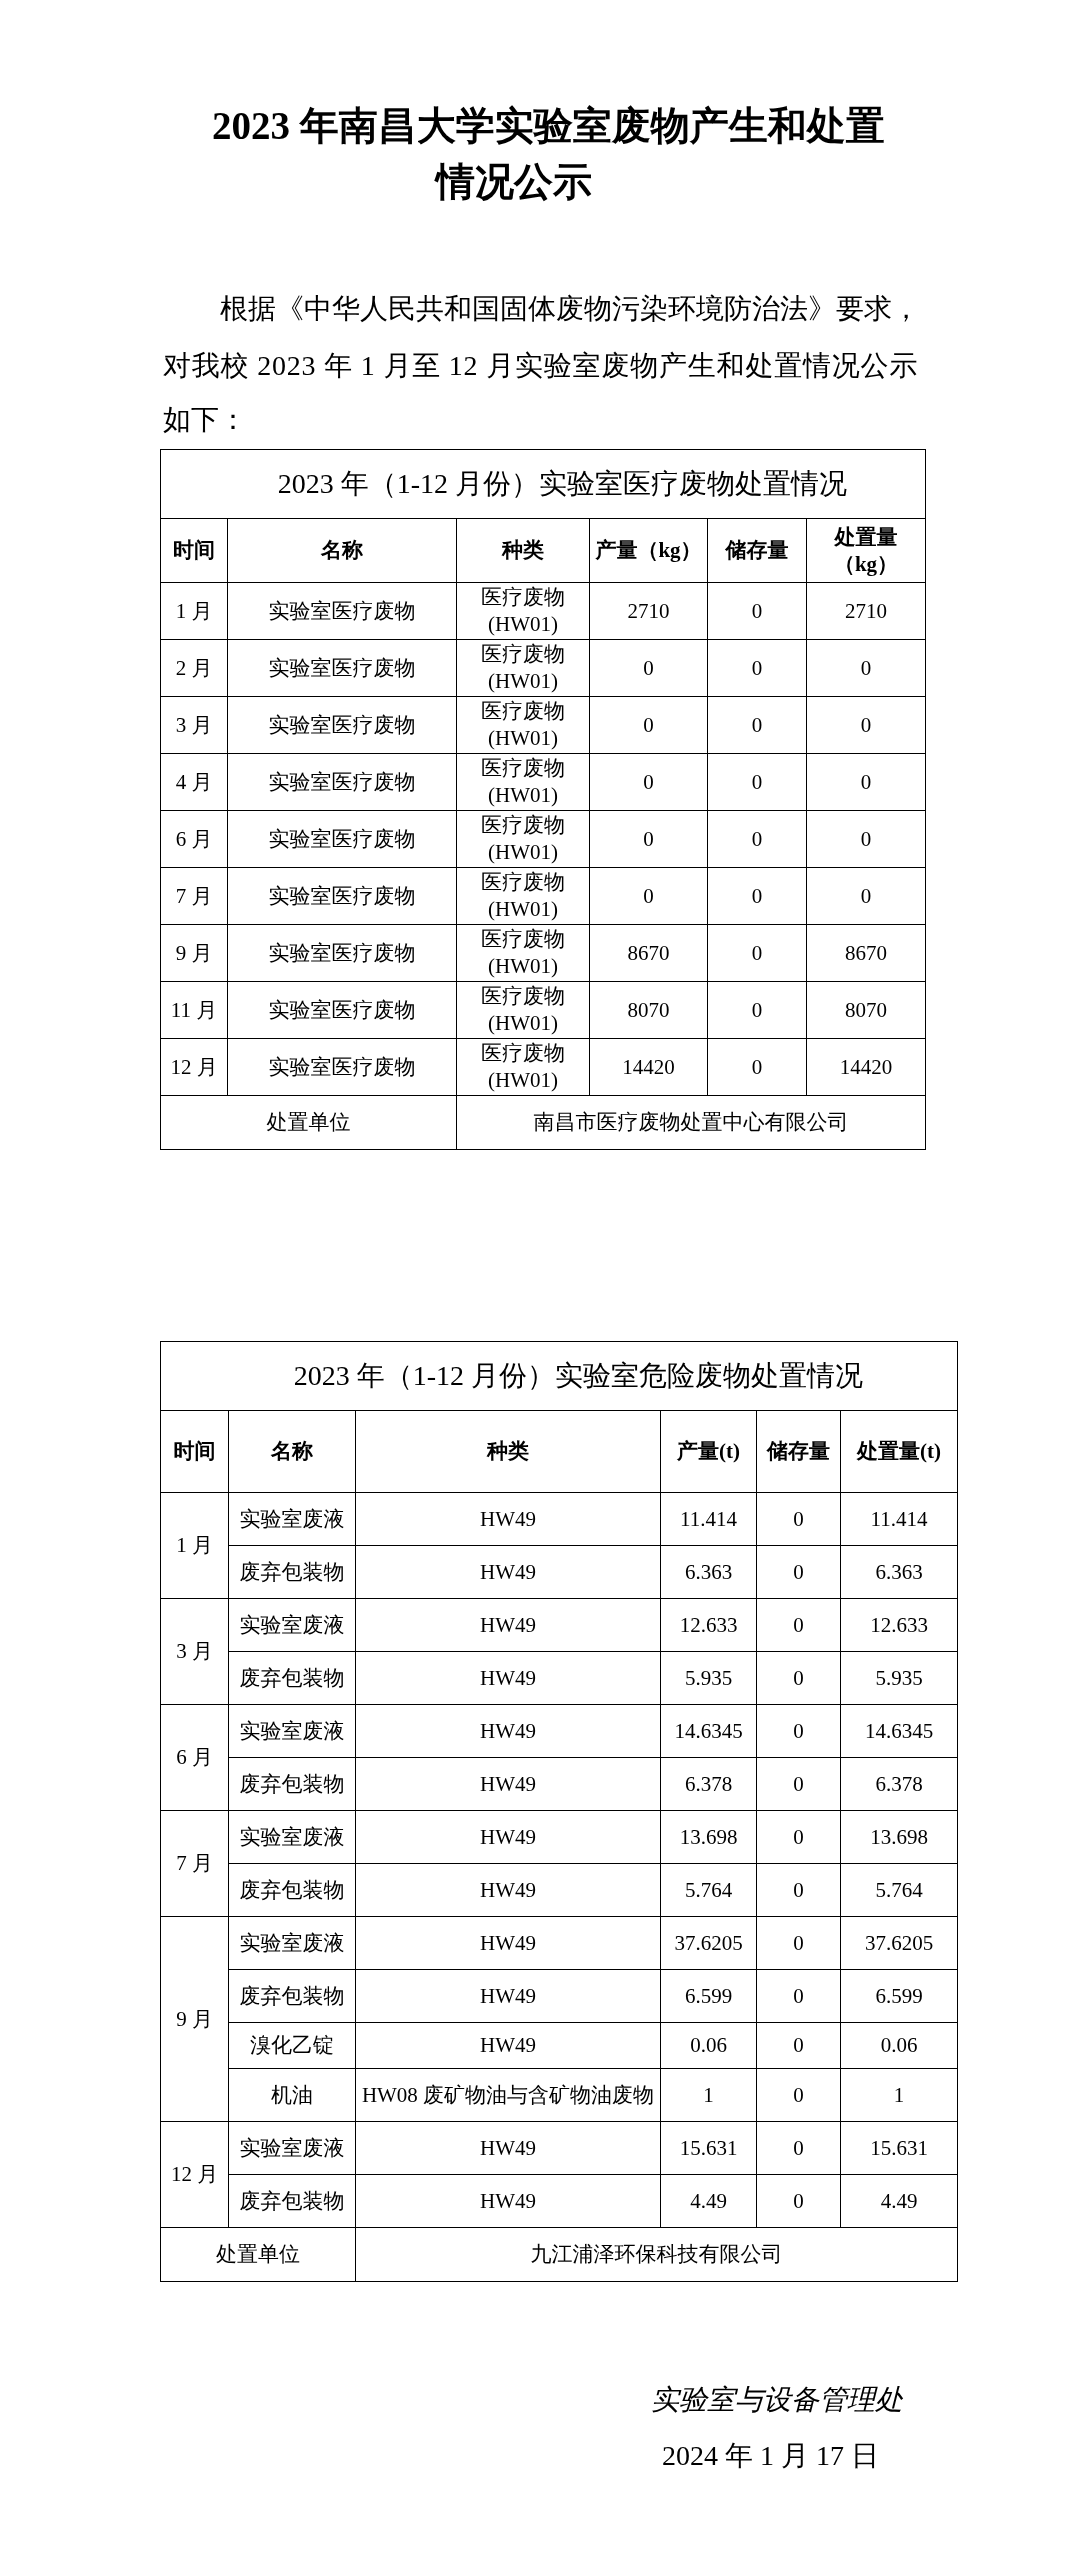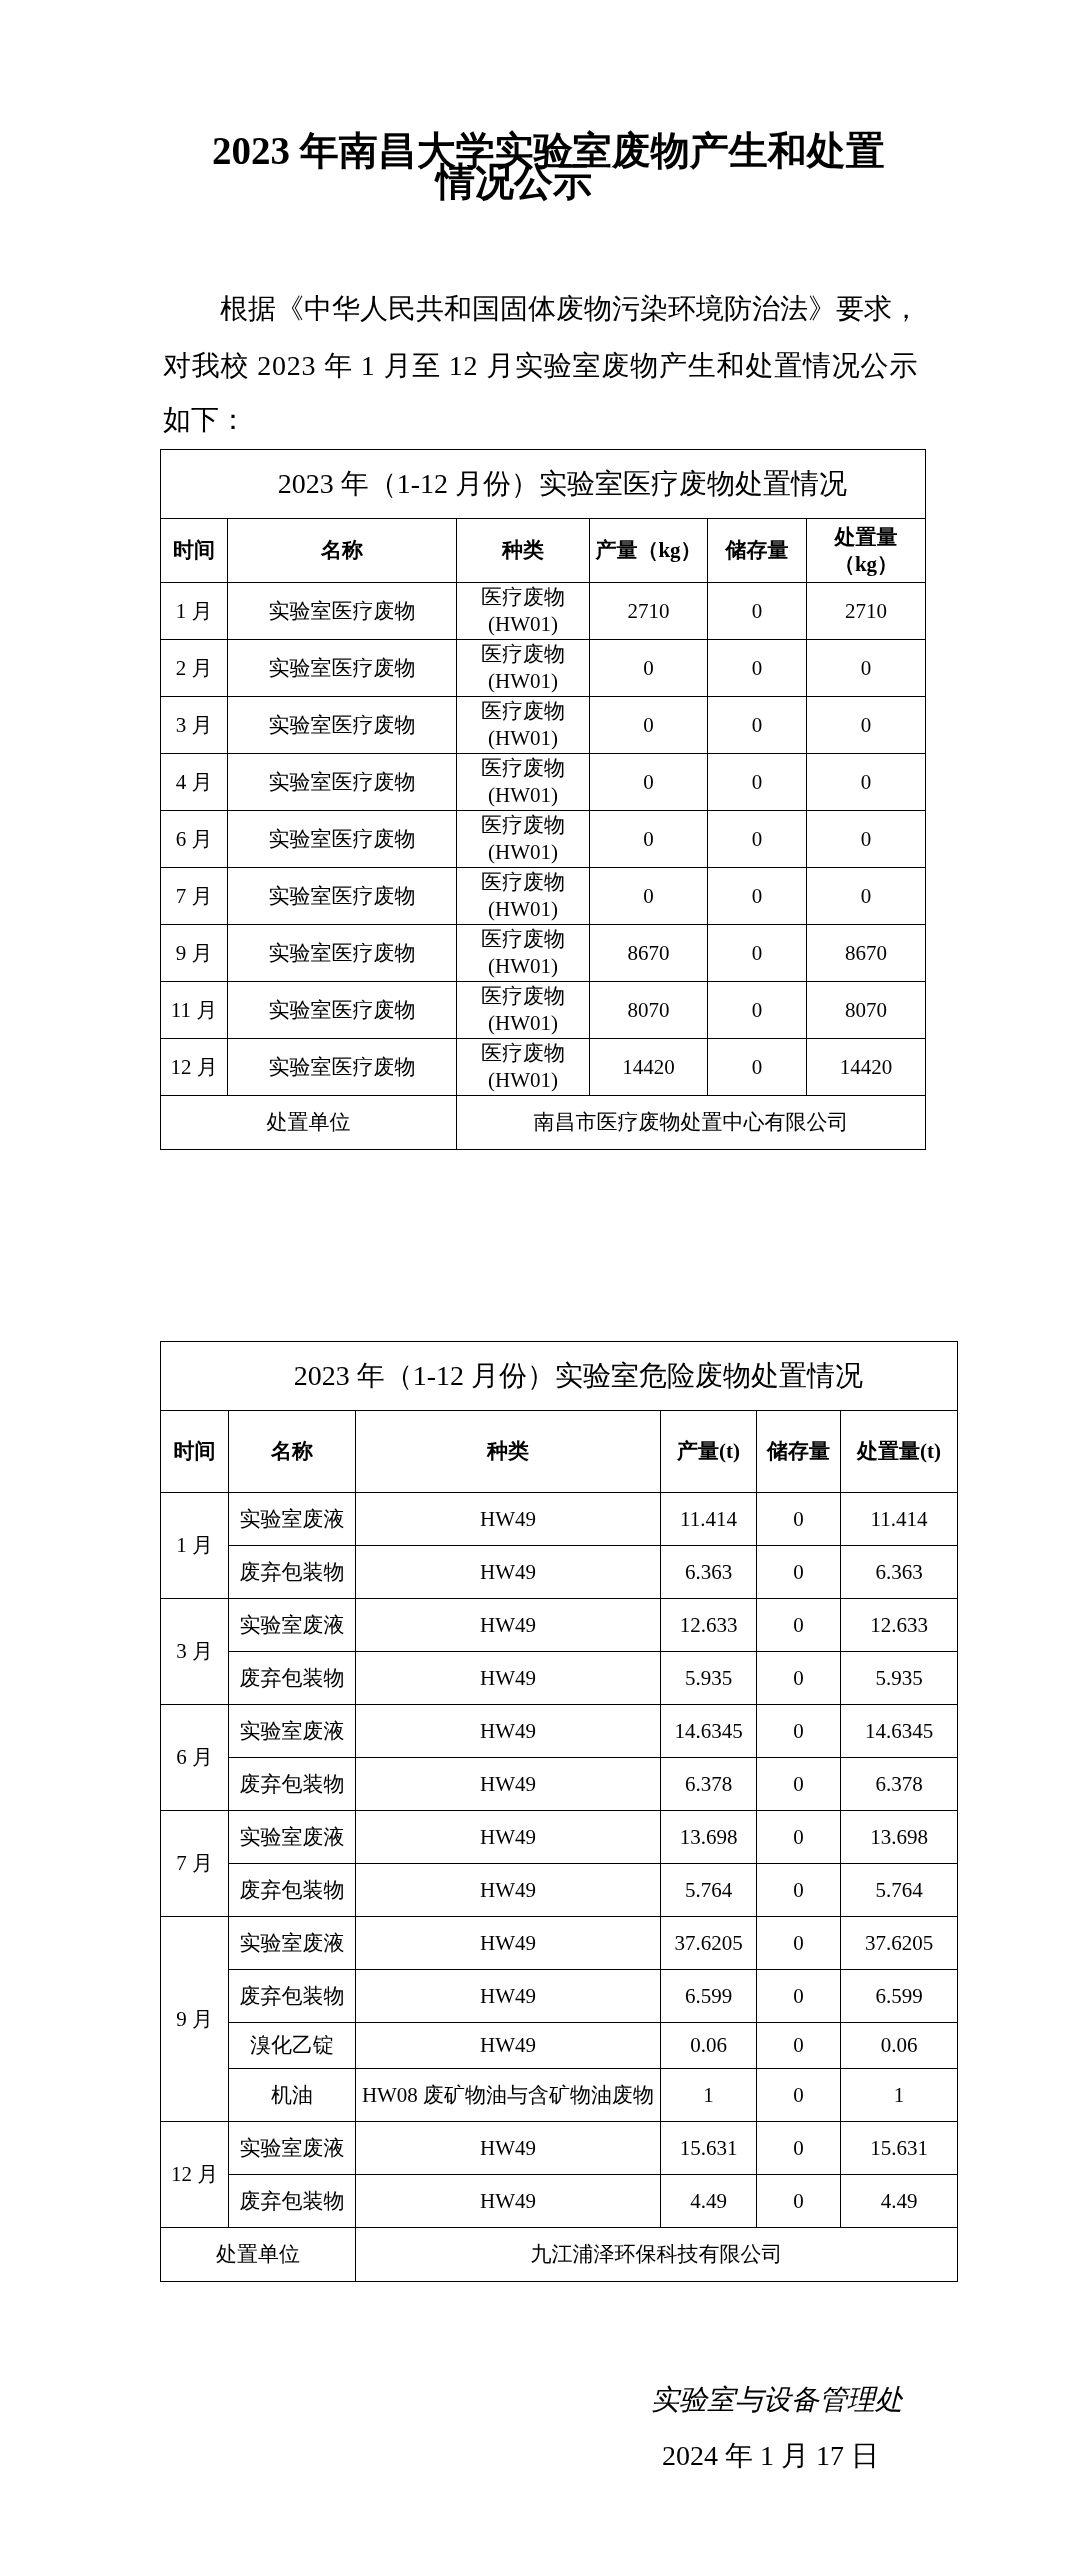--- a/index.html
+++ b/index.html
@@ -34,21 +34,21 @@
     overflow: hidden;
   }
   table.t td.ttl { font-size: 28px; line-height: 34px; padding-left: 40px; }
   table.t td.hd { font-weight: bold; }
 </style>
 </head>
 <body>
 
 <div class="page">
 
-  <div class="abs doc-title" style="left:212px; top:99px;margin-top:25px;">2023 年南昌大学实验室废物产生和处置</div>
+  <div class="abs doc-title" style="left:212px; top:99px;">2023 年南昌大学实验室废物产生和处置</div>
   <div class="abs doc-title" style="left:436px; top:155px;">情况公示</div>
 
   <div class="abs body-line" style="left:220px; top:289px;">根据《中华人民共和国固体废物污染环境防治法》要求，</div>
   <div class="abs body-line l2" style="left:163px; top:346px;">对我校 2023 年 1 月至 12 月实验室废物产生和处置情况公示</div>
   <div class="abs body-line" style="left:163px; top:400px;">如下：</div>
 
   <table class="t" style="left:160px; top:449px; width:765px;">
     <colgroup>
       <col style="width:67px">
         <col style="width:229px">

